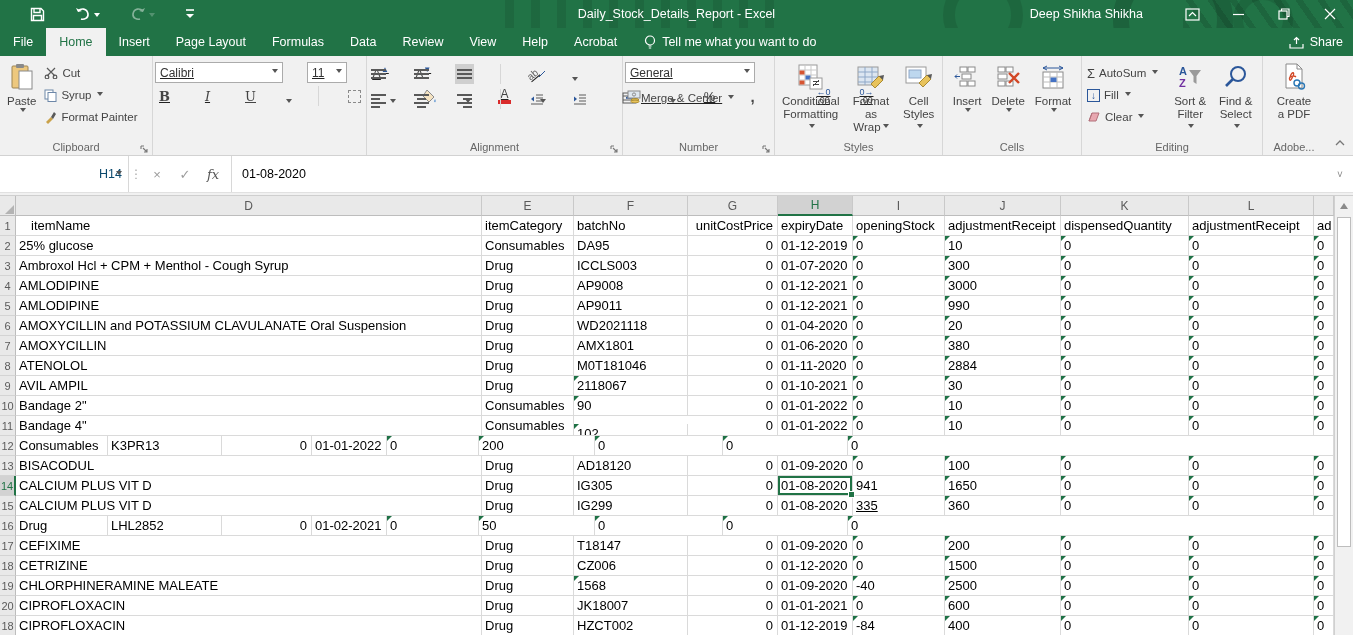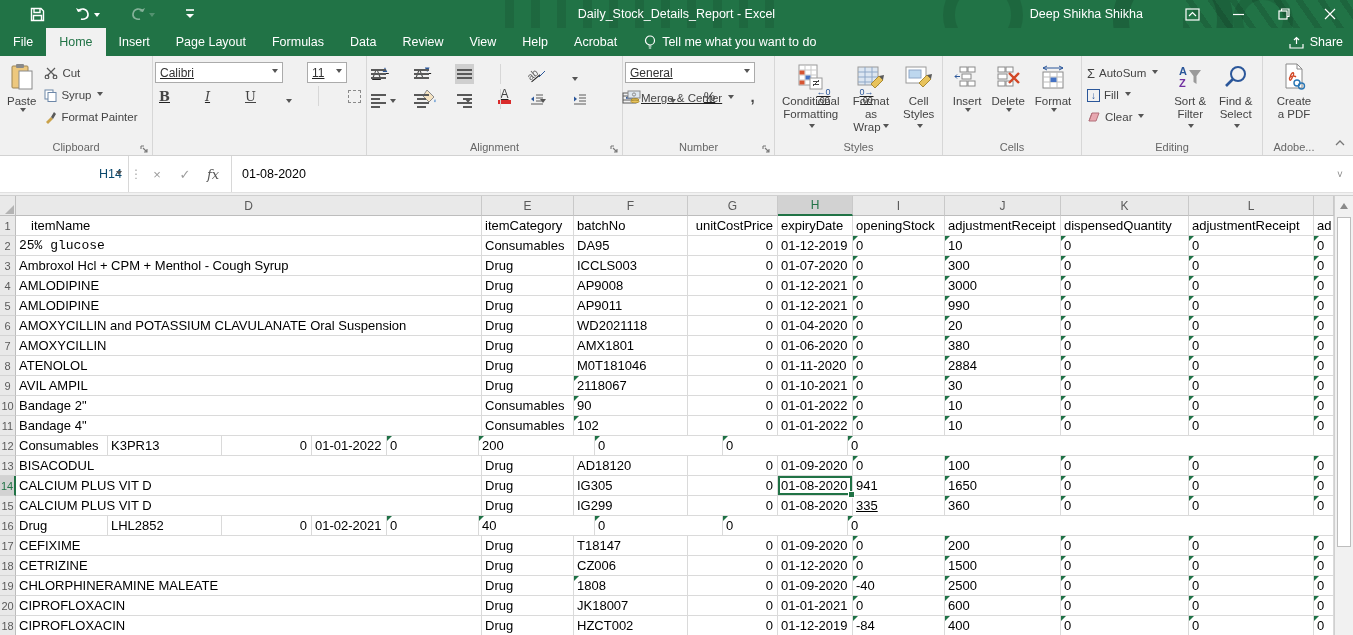--- a/index.html
+++ b/index.html
@@ -653,21 +653,21 @@
           <div class="cell num" style="width: 90px;">unitCostPrice</div>
           <div class="cell" style="width: 75px;">expiryDate</div>
           <div class="cell" style="width: 92px;">openingStock</div>
           <div class="cell" style="width: 116px;">adjustmentReceipt</div>
           <div class="cell" style="width: 128px;">dispensedQuantity</div>
           <div class="cell" style="width: 125px;">adjustmentReceipt</div>
           <div class="cell" style="flex: 1 1 0%; margin-right: 19px;">ad</div>
         </div>
         <div class="row">
           <div class="gut">2</div>
-          <div class="cell" style="width: 466px; font-family: Liberation Mono, monospace;">25% glucose</div>
+          <div class="cell" style="width: 466px;">25% glucose</div>
           <div class="cell" style="width: 92px;">Consumables</div>
           <div class="cell" style="width: 114px;">DA95</div>
           <div class="cell num" style="width: 90px;">0</div>
           <div class="cell" style="width: 75px;">01-12-2019</div>
           <div class="cell tri" style="width: 92px;">0</div>
           <div class="cell tri" style="width: 116px;">10</div>
           <div class="cell tri" style="width: 128px;">0</div>
           <div class="cell tri" style="width: 125px;">0</div>
           <div class="cell tri" style="flex: 1 1 0%; margin-right: 19px;">0</div>
         </div>
@@ -772,21 +772,21 @@
           <div class="cell tri" style="width: 92px;">0</div>
           <div class="cell tri" style="width: 116px;">10</div>
           <div class="cell tri" style="width: 128px;">0</div>
           <div class="cell tri" style="width: 125px;">0</div>
           <div class="cell tri" style="flex: 1 1 0%; margin-right: 19px;">0</div>
         </div>
         <div class="row">
           <div class="gut">11</div>
           <div class="cell" style="width: 466px;">Bandage 4"</div>
           <div class="cell" style="width: 92px;">Consumables</div>
-          <div class="cell tri" style="width: 114px;">102</div>
+          <div class="cell tri" style="width: 114px; margin-top: 8px;">102</div>
           <div class="cell num" style="width: 90px;">0</div>
           <div class="cell" style="width: 75px;">01-01-2022</div>
           <div class="cell tri" style="width: 92px;">0</div>
           <div class="cell tri" style="width: 116px;">10</div>
           <div class="cell tri" style="width: 128px;">0</div>
           <div class="cell tri" style="width: 125px;">0</div>
           <div class="cell tri" style="flex: 1 1 0%; margin-right: 19px;">0</div>
         </div>
         <div class="row">
           <div class="gut">12</div>
@@ -839,21 +839,21 @@
           <div class="cell tri" style="width: 125px;">0</div>
           <div class="cell tri" style="flex: 1 1 0%; margin-right: 19px;">0</div>
         </div>
         <div class="row">
           <div class="gut">16</div>
           <div class="cell" style="width: 92px;">Drug</div>
           <div class="cell" style="width: 114px;">LHL2852</div>
           <div class="cell num" style="width: 90px;">0</div>
           <div class="cell" style="width: 75px;">01-02-2021</div>
           <div class="cell tri" style="width: 92px;">0</div>
-          <div class="cell tri" style="width: 116px;">40</div>
+          <div class="cell tri" style="width: 116px;">50</div>
           <div class="cell tri" style="width: 128px;">0</div>
           <div class="cell tri" style="width: 125px;">0</div>
           <div class="cell tri" style="flex: 1 1 0%; margin-right: 19px;">0</div>
         </div>
         <div class="row">
           <div class="gut">17</div>
           <div class="cell" style="width: 466px;">CEFIXIME</div>
           <div class="cell" style="width: 92px;">Drug</div>
           <div class="cell" style="width: 114px;">T18147</div>
           <div class="cell num" style="width: 90px;">0</div>
@@ -874,21 +874,21 @@
           <div class="cell tri" style="width: 92px;">0</div>
           <div class="cell tri" style="width: 116px;">1500</div>
           <div class="cell tri" style="width: 128px;">0</div>
           <div class="cell tri" style="width: 125px;">0</div>
           <div class="cell tri" style="flex: 1 1 0%; margin-right: 19px;">0</div>
         </div>
         <div class="row">
           <div class="gut">19</div>
           <div class="cell" style="width: 466px;">CHLORPHINERAMINE MALEATE</div>
           <div class="cell" style="width: 92px;">Drug</div>
-          <div class="cell tri" style="width: 114px;">1808</div>
+          <div class="cell tri" style="width: 114px;">1568</div>
           <div class="cell num" style="width: 90px;">0</div>
           <div class="cell" style="width: 75px;">01-09-2020</div>
           <div class="cell tri" style="width: 92px;">-40</div>
           <div class="cell tri" style="width: 116px;">2500</div>
           <div class="cell tri" style="width: 128px;">0</div>
           <div class="cell tri" style="width: 125px;">0</div>
           <div class="cell tri" style="flex: 1 1 0%; margin-right: 19px;">0</div>
         </div>
         <div class="row">
           <div class="gut">20</div>

